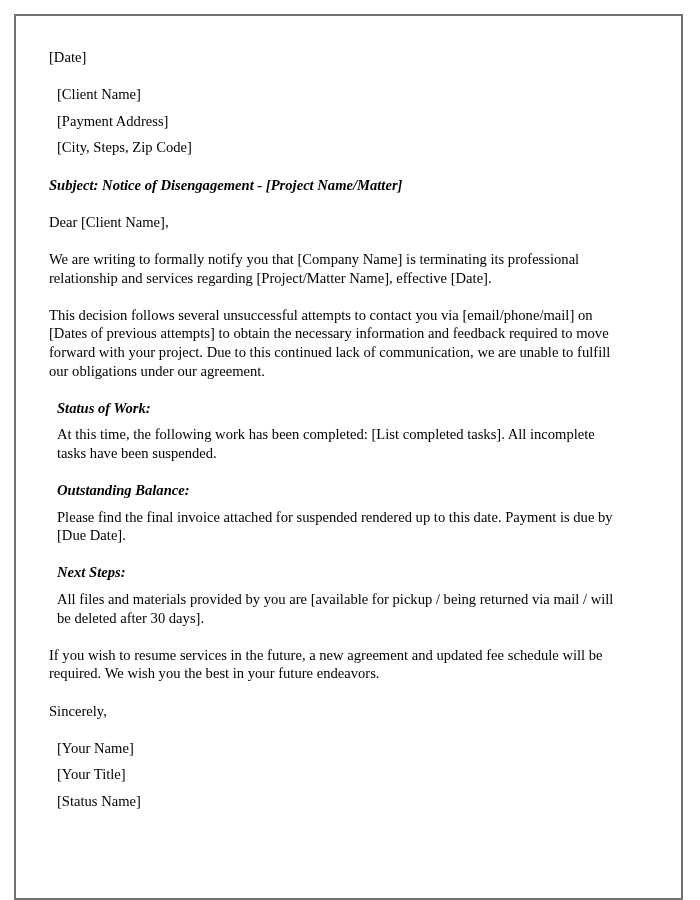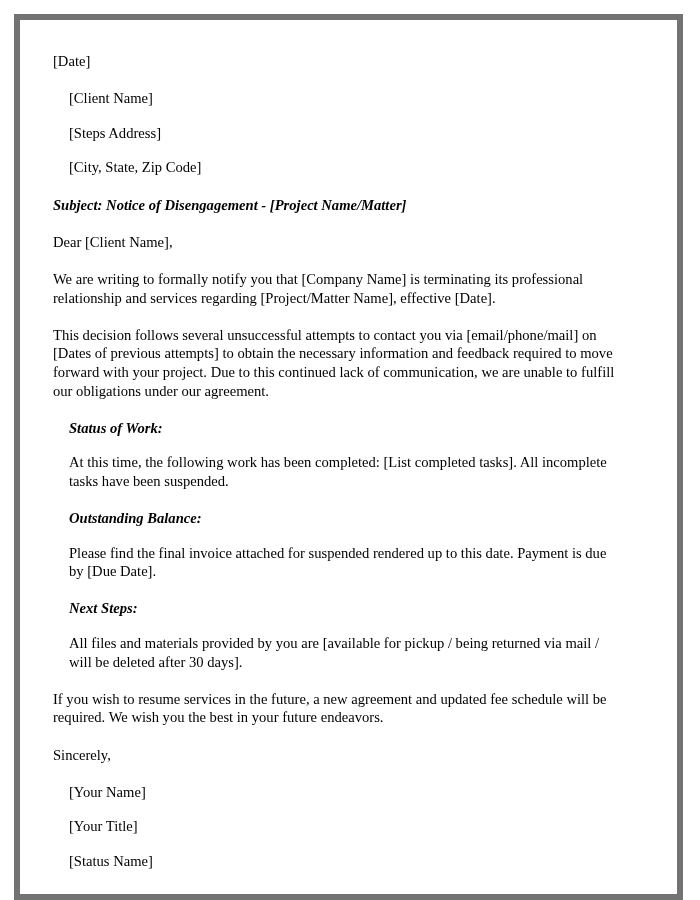--- a/index.html
+++ b/index.html
@@ -14,49 +14,49 @@
     overflow: hidden;
     font-family: "Liberation Serif", "DejaVu Serif", serif;
     color: #000000;
   }
   .page {
     position: absolute;
     top: 14px;
     left: 14px;
     right: 17px;
     bottom: 0;
-    border: 6px solid #737373;
+    border: 2px solid #737373;
     box-sizing: border-box;
     padding: 32px 50px 0 33px;
     font-size: 14.6px;
     line-height: 18.6px;
     background: #ffffff;
   }
   .para {
     margin: 0 0 18.6px 0;
   }
   .line {
-    margin: 16px;
+    margin: 8px;
   }
   .bold {
     font-weight: bold;
     font-style: italic;
   }
 </style>
 </head>
 <body>
 
 <div class="page">
 
   <p class="para">[Date]</p>
 
   <div class="para">
     <div class="line">[Client Name]</div>
-    <div class="line">[Steps Address]</div>
-    <div class="line">[City, State, Zip Code]</div>
+    <div class="line">[Payment Address]</div>
+    <div class="line">[City, Steps, Zip Code]</div>
   </div>
 
   <p class="para bold">Subject: Notice of Disengagement - [Project Name/Matter]</p>
 
   <p class="para">Dear [Client Name],</p>
 
   <p class="para">We are writing to formally notify you that [Company Name] is terminating its professional relationship and services regarding [Project/Matter Name], effective [Date].</p>
 
   <p class="para">This decision follows several unsuccessful attempts to contact you via [email/phone/mail] on [Dates of previous attempts] to obtain the necessary information and feedback required to move forward with your project. Due to this continued lack of communication, we are unable to fulfill our obligations under our agreement.</p>
 

